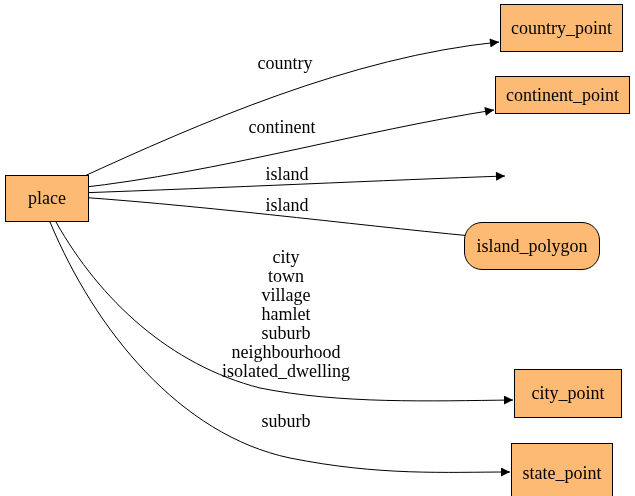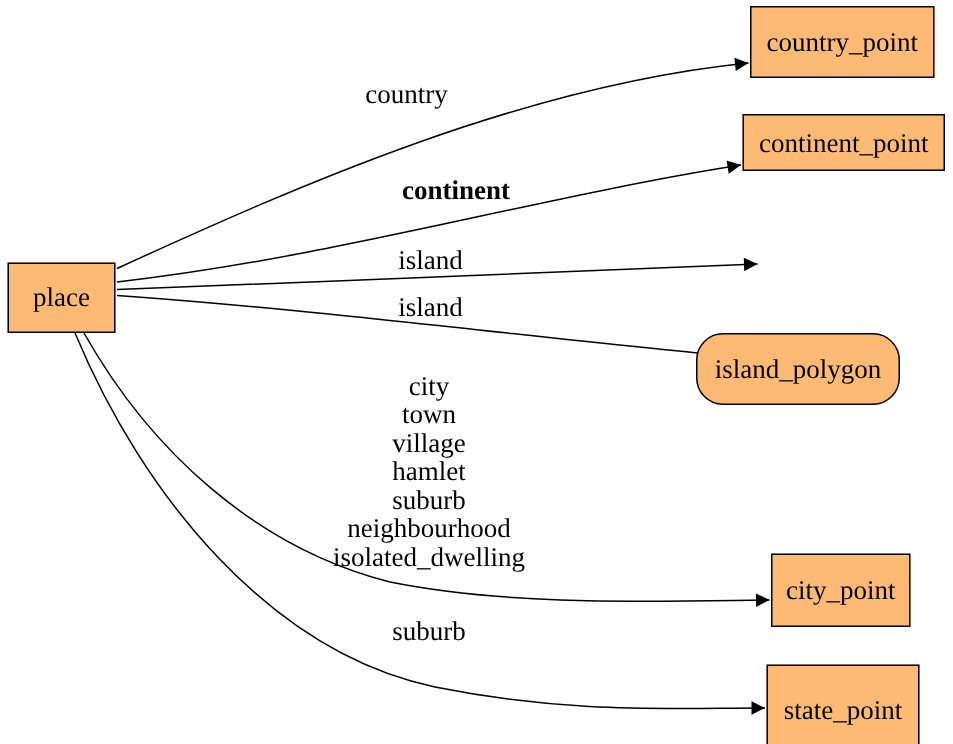--- a/index.html
+++ b/index.html
@@ -39,30 +39,30 @@
     color: #000000;
     white-space: nowrap;
     text-align: center;
     line-height: 19px;
   }
   .edge-label.multiline {
     transform: translate(-50%, 0);
     white-space: pre-line;
   }
   
-  #n-place          { left: 5px;   top: 175px; width: 72px;  height: 47px; }
+  #n-place          { left: 5px;   top: 175px; width: 84px;  height: 47px; }
   #n-country-point  { left: 500px; top: 4px;   width: 123px; height: 48px; }
   #n-continent-point{ left: 495px; top: 76px;  width: 135px; height: 38px; }
   #n-island-point   { left: 506px; top: 150px; width: 112px; height: 47px; }
   #n-island-polygon { left: 464px; top: 222px; width: 136px; height: 48px; border-radius: 18px; }
-  #n-city-point     { left: 514px; top: 369px; width: 93px;  height: 49px; }
+  #n-city-point     { left: 514px; top: 369px; width: 108px;  height: 49px; }
   #n-state-point    { left: 511px; top: 443px; width: 102px; height: 60px; }
   
-  #l-country   { left: 271px; top: 63px; text-align: center;  }
-  #l-continent { left: 304px; top: 127px; font-weight: bold; }
+  #l-country   { left: 285px; top: 63px; text-align: center;  }
+  #l-continent { left: 282px; top: 127px; }
   #l-island-1  { left: 287px; top: 174px; }
   #l-island-2  { left: 287px; top: 205px; }
   #l-city      { left: 286px; top: 248px; }
   #l-state     { left: 286px; top: 421px; }
 </style>
 </head>
 <body>
 
 <div class="canvas">
 

